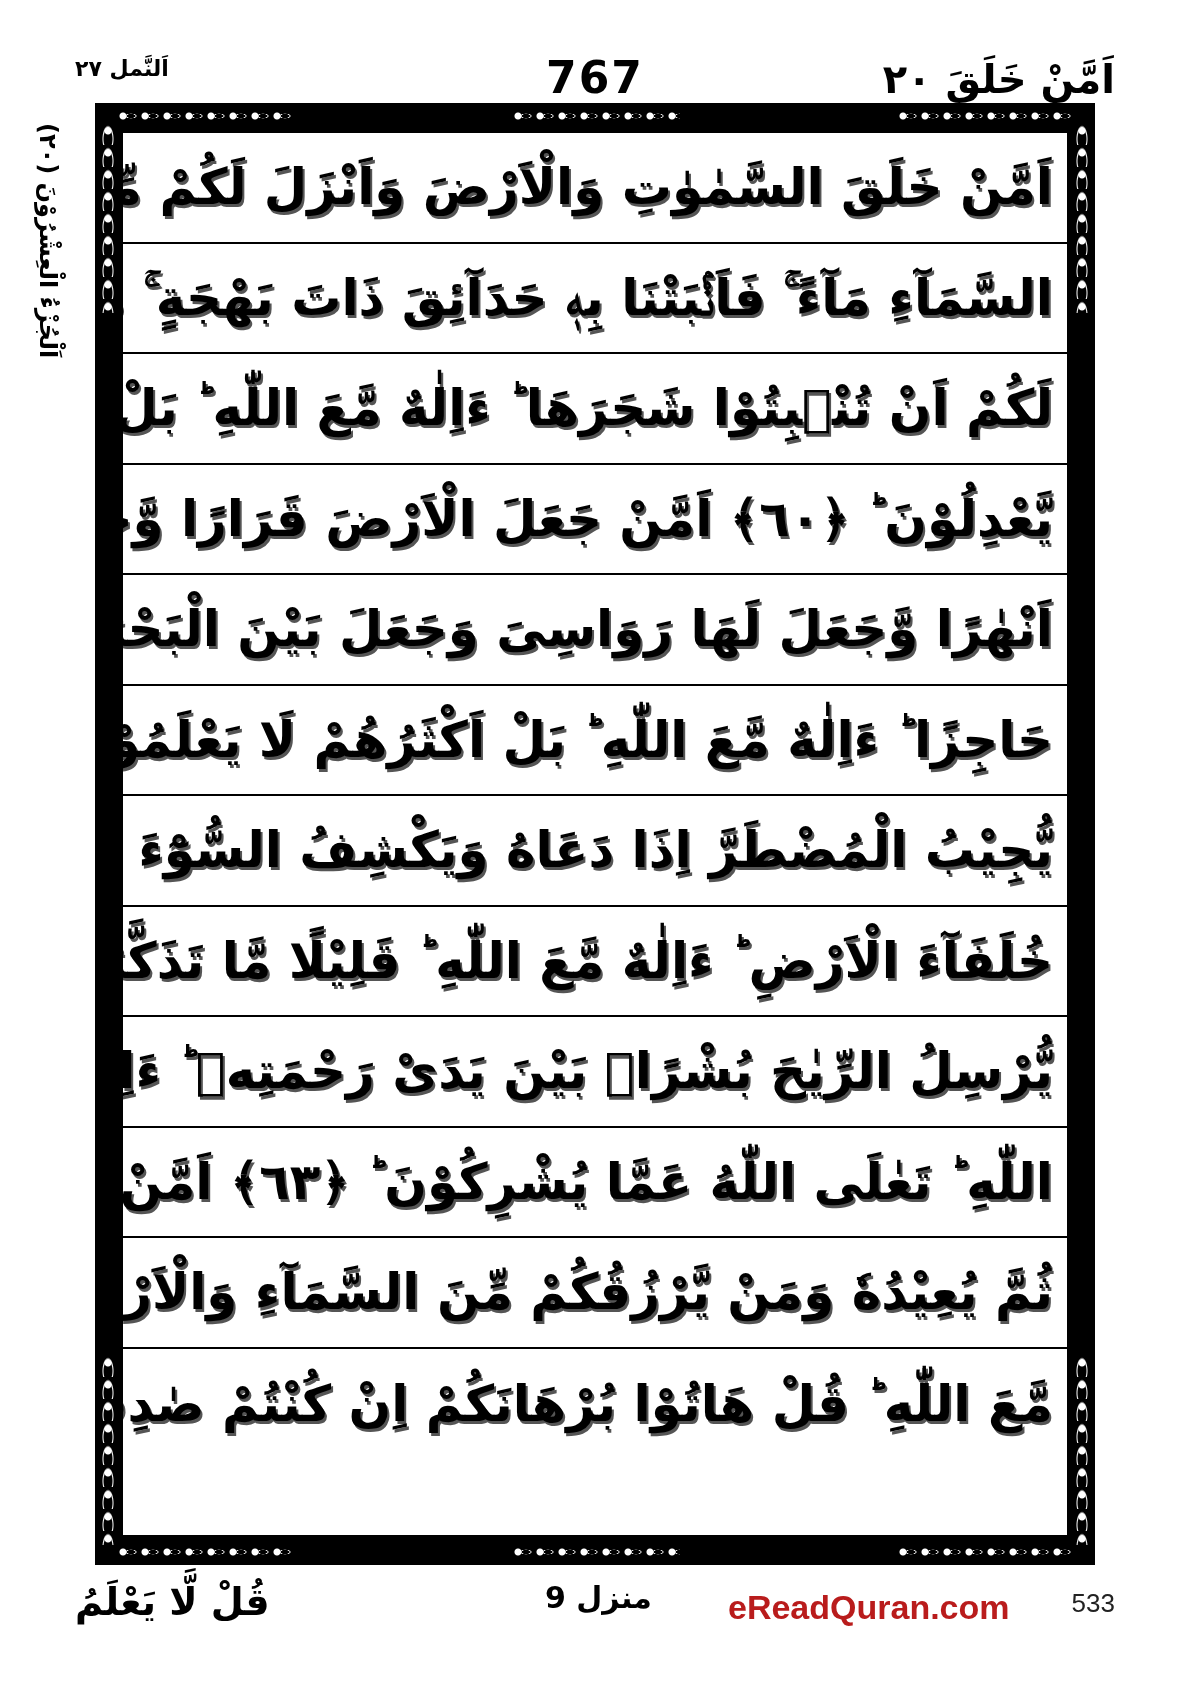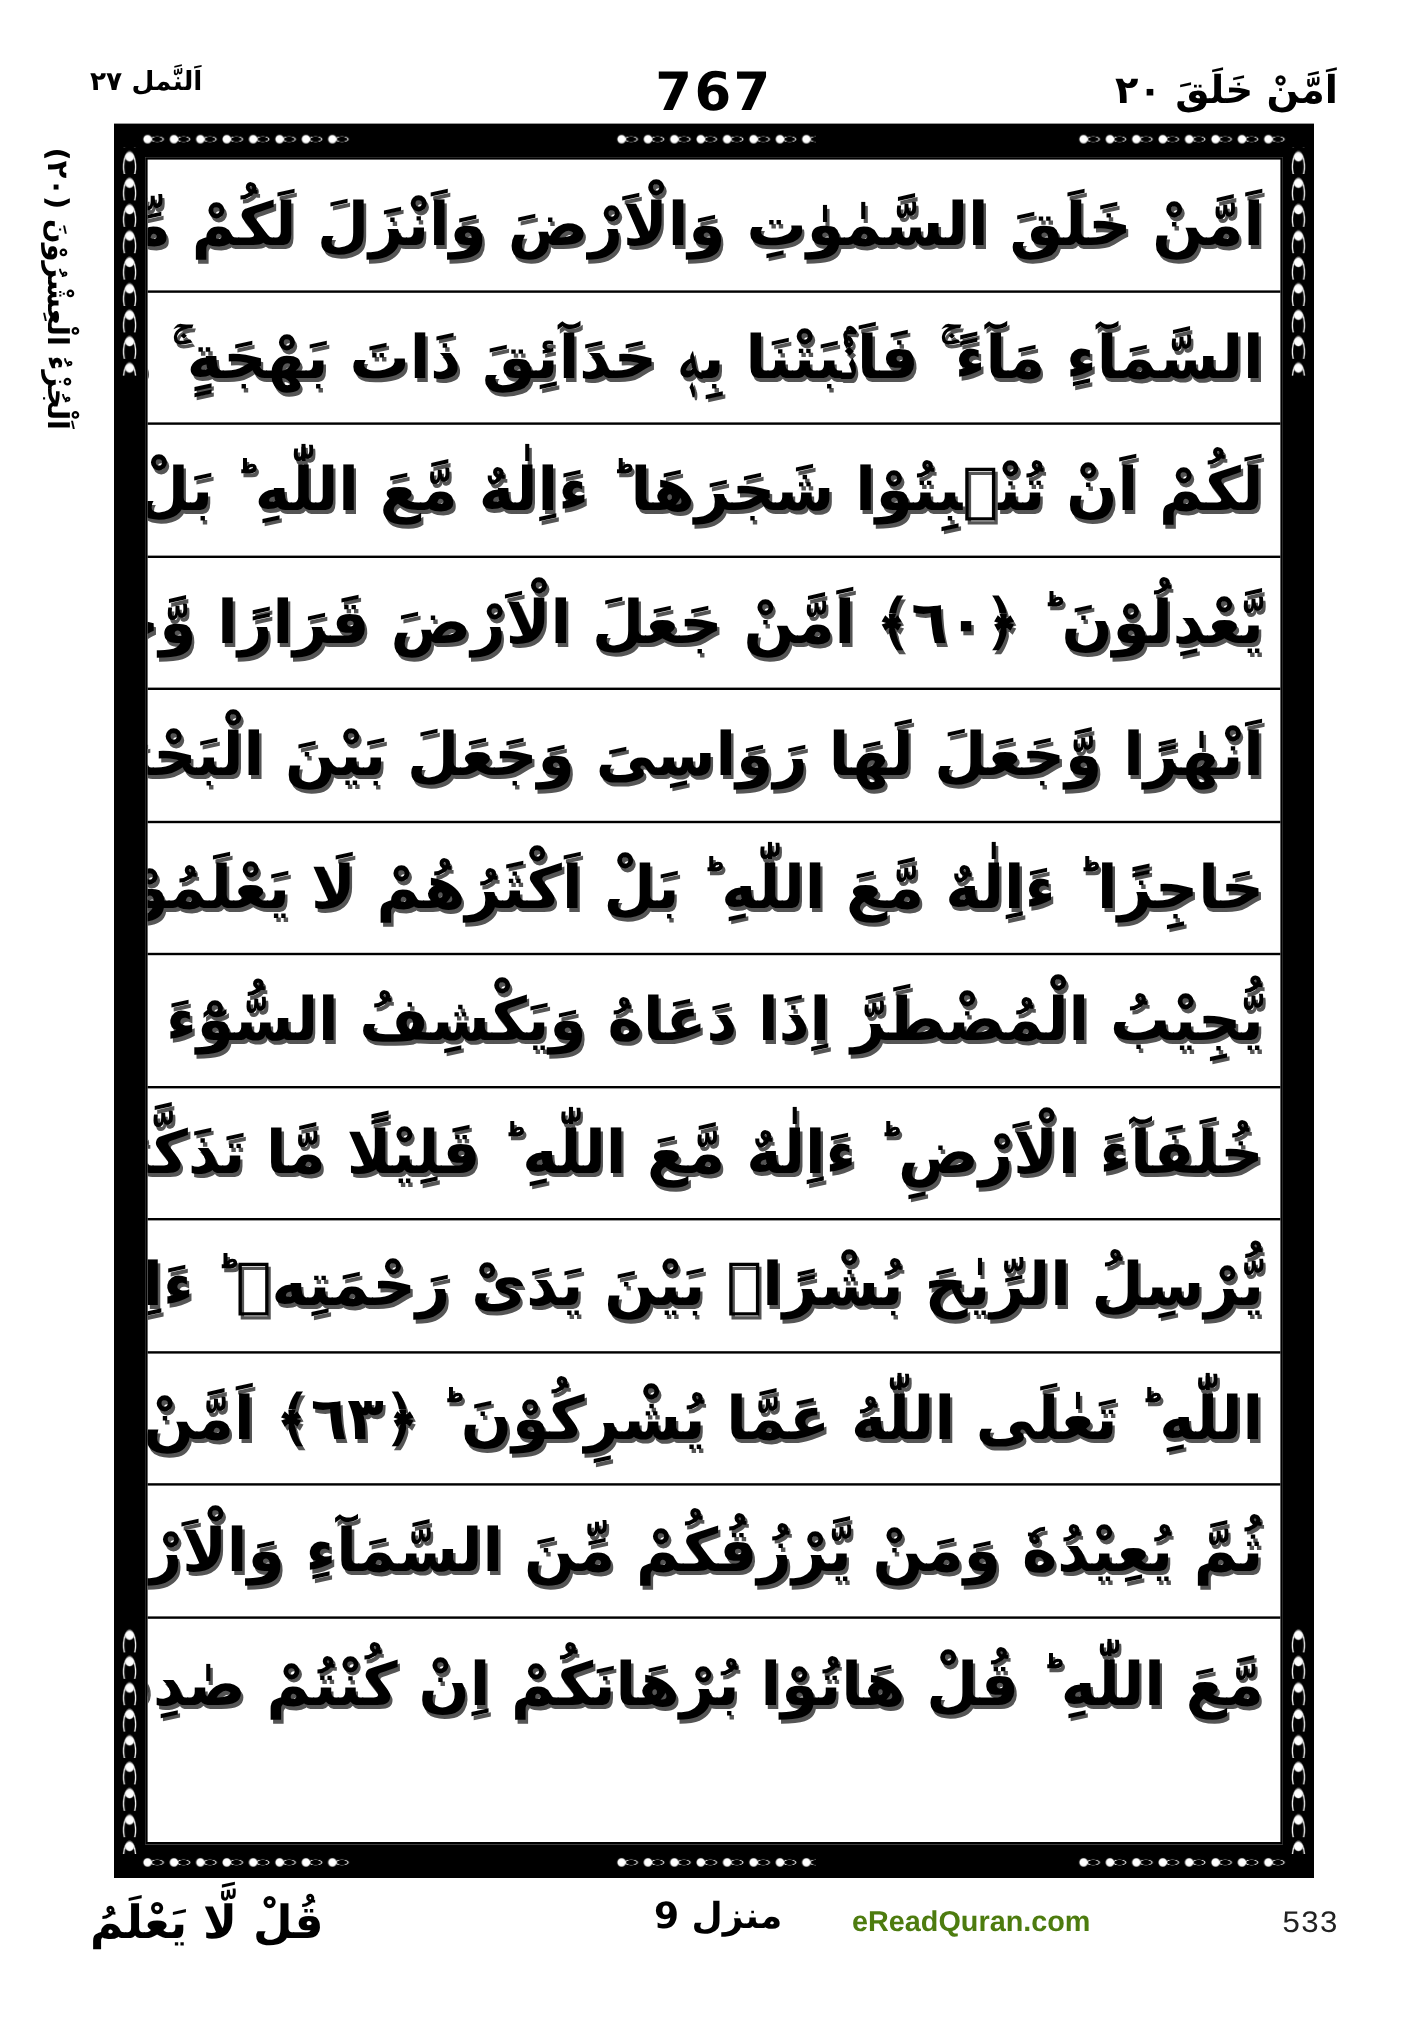--- a/index.html
+++ b/index.html
@@ -5,21 +5,21 @@
   html, body { margin: 0; padding: 0; background: #ffffff; }
   body {
     width: 1190px; height: 1684px; position: relative; overflow: hidden;
     font-family: "DejaVu Sans", sans-serif; color: #000;
   }
   .header {
     position: absolute; top: 52px; left: 75px; width: 1040px; height: 50px;
   }
   .hdr-left { position: absolute; left: 0; top: 4px; font-size: 22px; font-weight: bold; direction: rtl; }
   .hdr-center { position: absolute; left: 50%; transform: translateX(-50%); top: 0; font-size: 44px; font-weight: bold; letter-spacing: 2px; }
-  .hdr-right { position: absolute; right: 0; top: 4px; font-size: 32px; font-weight: bold; direction: rtl; }
+  .hdr-right { position: absolute; right: 0; top: 4px; font-size: 40px; font-weight: bold; direction: rtl; }
 
   .side-note {
     position: absolute; left: 22px; top: 118px; width: 40px; height: 240px;
     writing-mode: vertical-rl; font-size: 24px; font-weight: bold; direction: rtl;
     white-space: nowrap;
   }
 
   .frame {
     position: absolute; left: 95px; top: 103px; width: 1000px; height: 1462px;
     background: #000; box-sizing: border-box;
@@ -49,22 +49,22 @@
     justify-content: space-between; direction: rtl; padding: 0 14px;
     font-family: "DejaVu Sans", sans-serif; font-weight: bold; font-size: 50px;
     line-height: 1; text-shadow: 2px 3px 0 #555; white-space: nowrap; overflow: hidden;
   }
   .line:last-child { border-bottom: none; }
   .line-text { flex: 1; text-align: justify; text-align-last: justify; }
 
   .footer { position: absolute; top: 1578px; left: 75px; width: 1040px; height: 70px; }
   .ftr-catchword { position: absolute; left: 0; top: 2px; font-size: 38px; font-weight: bold; direction: rtl; text-align: right; }
   .ftr-manzil { position: absolute; left: 470px; top: 2px; font-size: 30px; font-weight: bold; direction: rtl; }
-  .ftr-site { position: absolute; left: 635px; top: 10px; font-family: "Liberation Sans", sans-serif; font-size: 24px; font-weight: bold; color: #4d7c0f; }
-  .ftr-page { position: absolute; right: 0; top: 10px; font-family: Liberation Mono, monospace; font-size: 26px; color: #222; }
+  .ftr-site { position: absolute; left: 653px; top: 10px; font-family: "Liberation Sans", sans-serif; font-size: 34px; font-weight: bold; color: #b91c1c; }
+  .ftr-page { position: absolute; right: 0; top: 10px; font-family: Liberation Sans, sans-serif; font-size: 26px; color: #222; }
 </style>
 </head>
 <body>
 
 <div class="header">
   <span class="hdr-left">اَلنَّمل ٢٧</span>
   <span class="hdr-center">767</span>
   <span class="hdr-right">اَمَّنْ خَلَقَ ٢٠</span>
 </div>
 

